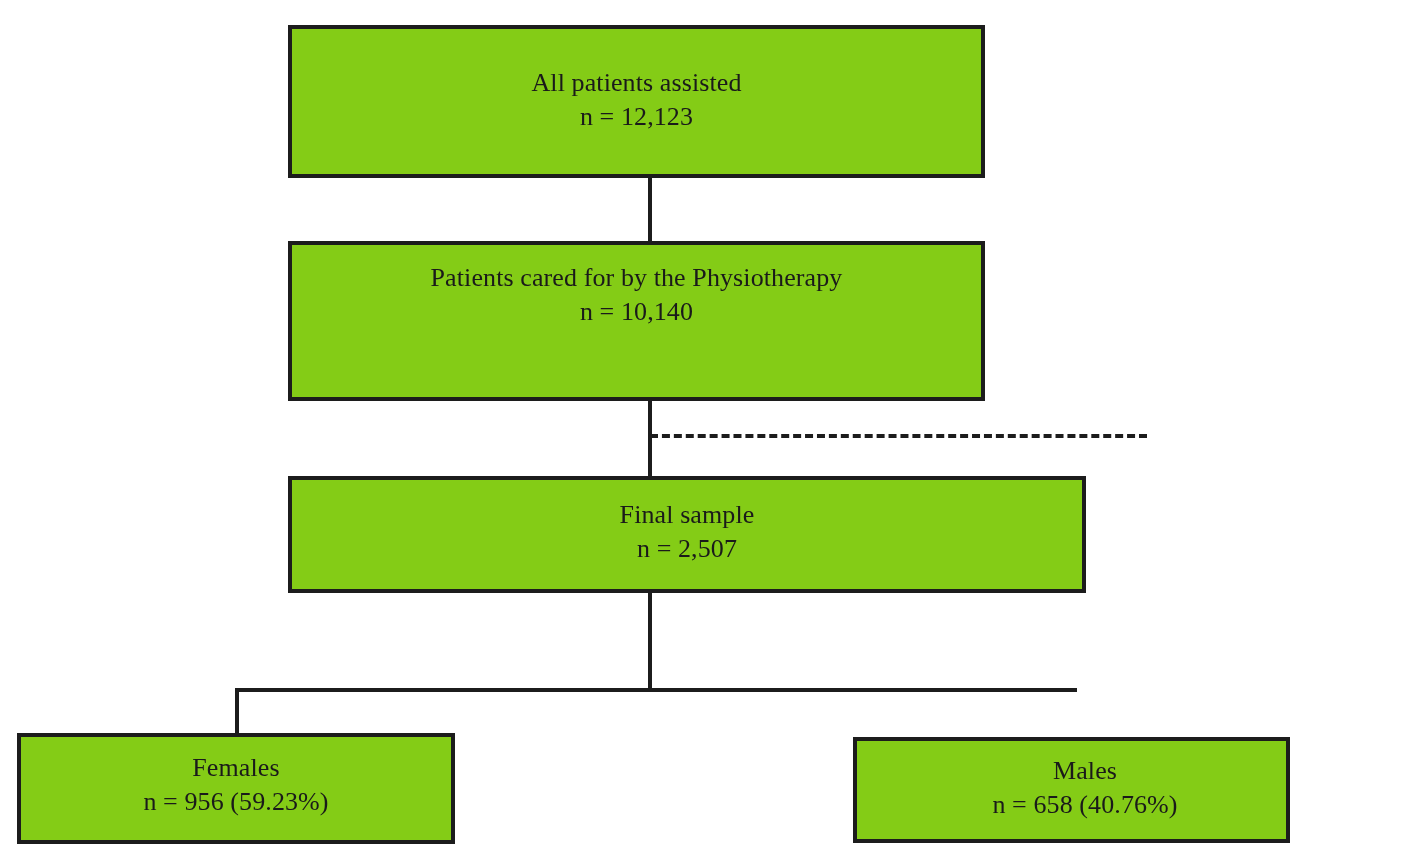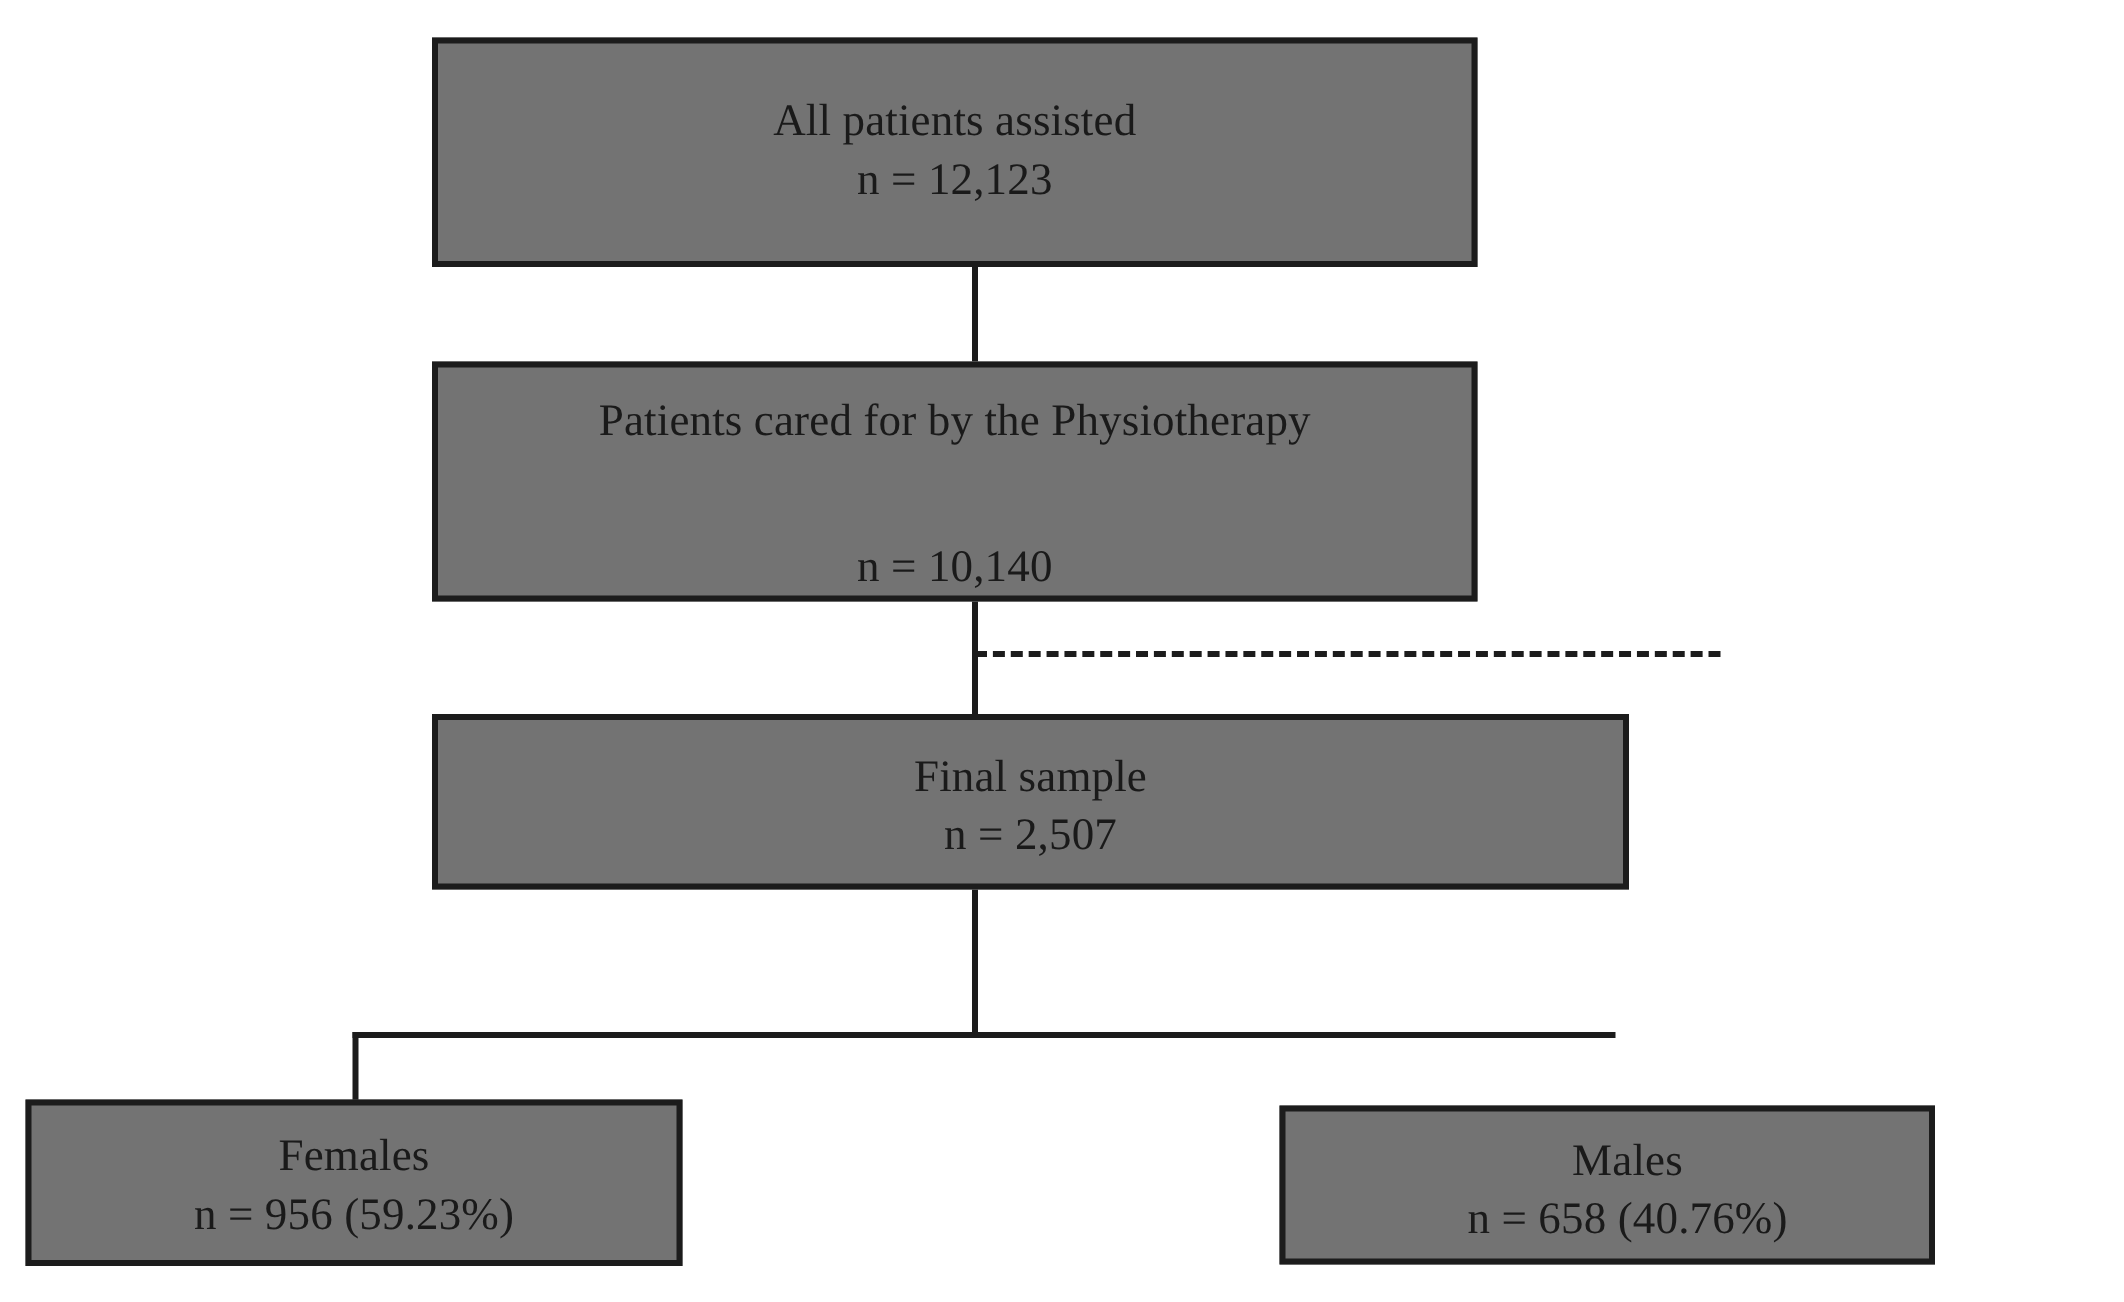--- a/index.html
+++ b/index.html
@@ -15,45 +15,45 @@
   #flow-root {
     position: relative;
     width: 1416px;
     height: 868px;
     background: #ffffff;
     overflow: hidden;
   }
   .node {
     position: absolute;
     box-sizing: border-box;
-    background: #737373;
+    background: #84cc16;
     border: 4px solid #1c1c1c;
     display: flex;
     flex-direction: column;
     align-items: center;
     text-align: center;
     line-height: 1.30;
-    font-size: 30px;
+    font-size: 26px;
     letter-spacing: 0.1px;
   }
   .node .line {
     display: block;
     white-space: pre;
   }
   
   #node-all-patients {
     left: 288px;  top: 25px;
     width: 697px; height: 153px;
     justify-content: center;
     padding-bottom: 4px;
   }
   #node-physio {
     left: 288px;  top: 241px;
     width: 697px; height: 160px;
-    justify-content: space-between;
+    justify-content: flex-start;
     padding-top: 16px;
   }
   #node-final-sample {
     left: 288px;  top: 476px;
     width: 798px; height: 117px;
     justify-content: flex-start;
     padding-top: 18px;
   }
   #node-females {
     left: 17px;   top: 733px;

